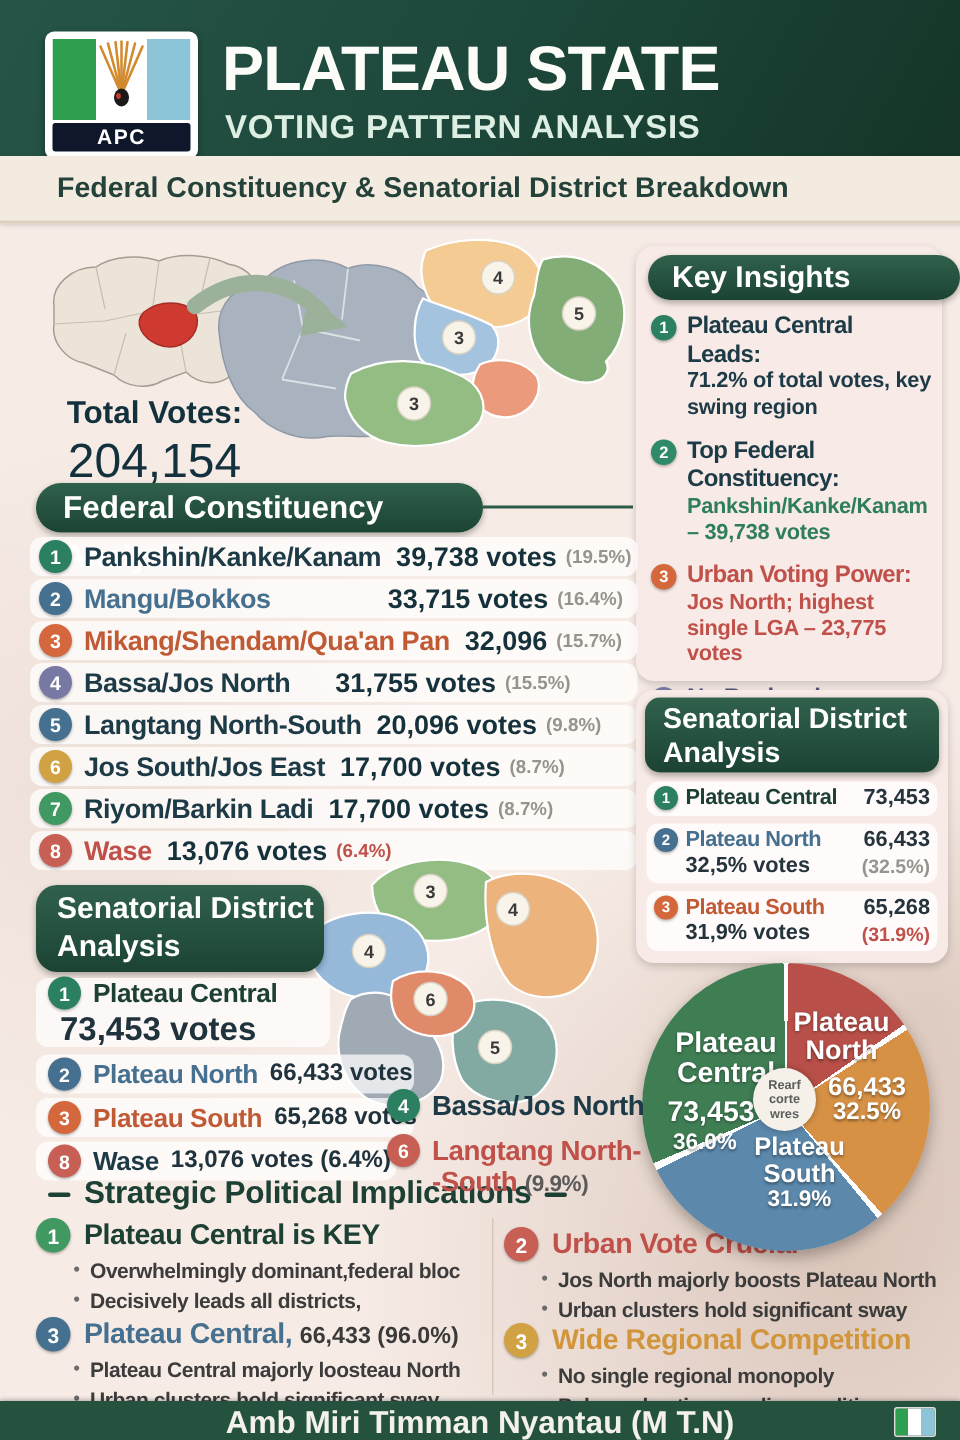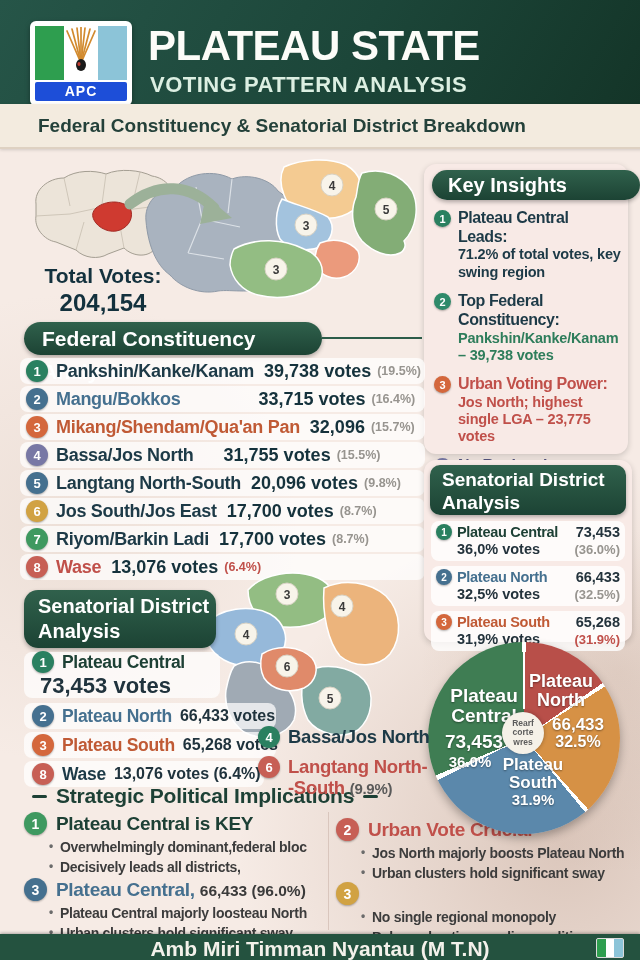--- a/index.html
+++ b/index.html
@@ -13,32 +13,32 @@
   
   .hdr{position:absolute;top:0;left:0;width:640px;height:104px;
     background:linear-gradient(120deg,#265548 0%,#1c4639 55%,#143528 100%);}
   .logo{position:absolute;left:30px;top:21px;width:102px;height:85px;background:#fff;border-radius:6px;
     box-shadow:0 2px 5px rgba(0,0,0,.35);padding:5px;box-sizing:border-box;}
   .flag{position:relative;width:100%;height:54px;overflow:hidden;}
   .flag .g{position:absolute;left:0;top:0;width:31%;height:100%;background:#2e9e4f;}
   .flag .w{position:absolute;left:31%;top:0;width:38%;height:100%;background:#fff;}
   .flag .b{position:absolute;left:69%;top:0;width:31%;height:100%;background:#8cc4d8;}
   .flag svg{position:absolute;left:50%;top:1px;transform:translateX(-50%);}
-  .apcband{margin-top:2px;height:19px;background:#1d4ed8;border-radius:2px;
+  .apcband{margin-top:2px;height:19px;background:#0f172a;border-radius:2px;
     color:#fff;font-weight:800;font-size:14px;text-align:center;line-height:19px;letter-spacing:1px;}
   .title{position:absolute;left:148px;top:22px;font-size:42px;font-weight:800;color:#fcfcf8;letter-spacing:-.5px;}
   .subtitle{position:absolute;left:150px;top:72px;font-size:22px;font-weight:800;color:#dcefe2;letter-spacing:.5px;}
   
   .crumb{position:absolute;top:104px;left:0;width:640px;height:43px;background:#f3ebdf;
     border-bottom:2px solid #ded1c2;box-shadow:0 1px 3px rgba(0,0,0,.15);padding-left:33px;}
   .crumb span{position:absolute;left:38px;top:0;line-height:43px;font-size:19px;font-weight:800;color:#24413a;}
   
   .totals{position:absolute;left:14px;top:264px;width:178px;text-align:center;color:#13313d;}
   .totals .l1{font-size:21px;font-weight:800;}
-  .totals .l2{font-size:24px;font-weight:700;margin-top:1px;}
+  .totals .l2{font-size:32px;font-weight:400;margin-top:1px;}
   .svgmap{position:absolute;}
   .mk{font-size:12px;font-weight:800;fill:#3a3a3a;text-anchor:middle;}
   
   .pill{background:linear-gradient(180deg,#30614c,#1c4334);border-radius:17px;color:#fff;font-weight:800;
     box-shadow:0 2px 4px rgba(0,0,0,.3);}
   .panel{position:absolute;background:#f8eae6;border-radius:12px;box-shadow:0 2px 6px rgba(0,0,0,.18);}
   
   .bdg{display:inline-flex;align-items:center;justify-content:center;border-radius:50%;color:#fff;
     font-weight:800;box-shadow:0 1px 2px rgba(0,0,0,.3);flex:0 0 auto;}
   .b22{width:22px;height:22px;font-size:13px;} .b17{width:17px;height:17px;font-size:11px;}
@@ -271,24 +271,20 @@
     <div class="pill">
       <div>Senatorial District</div>
       <div>Analysis</div>
     </div>
     <div class="sr-rows">
       <div class="sr-row">
         <div class="sr-l1">
           <span class="bdg b16 bg-green">1</span>
           <span class="sr-nm t-dgreen">Plateau Central</span>
           <span class="sr-val">73,453</span>
-        </div>
-        <div class="sr-l2">
-          <span class="sr-sh">36,0% votes</span>
-          <span class="sr-pc t-gray">(36.0%)</span>
         </div>
       </div>
       <div class="sr-row">
         <div class="sr-l1">
           <span class="bdg b16 bg-blue">2</span>
           <span class="sr-nm t-blue">Plateau North</span>
           <span class="sr-val">66,433</span>
         </div>
         <div class="sr-l2">
           <span class="sr-sh">32,5% votes</span>
@@ -432,20 +428,21 @@
       <span class="st-h t-red">Urban Vote Crucial</span>
     </div>
     <ul class="blts">
       <li>Jos North majorly boosts Plateau North</li>
       <li>Urban clusters hold significant sway</li>
     </ul>
   </div>
   <div class="st-item" style="left:336px;top:882px;width:298px;">
     <div class="st-head">
       <span class="bdg b23 bg-gold">3</span>
+      <span class="st-h" style="color:#d1953c;">Wide Regional Competition</span>
     </div>
     <ul class="blts">
       <li>No single regional monopoly</li>
       <li>Balanced voting needing coalition</li>
     </ul>
   </div>
 
   <div class="ftr">
     <div class="credit">Amb Miri Timman Nyantau (M T.N)</div>
     <div class="flagico"></div>

